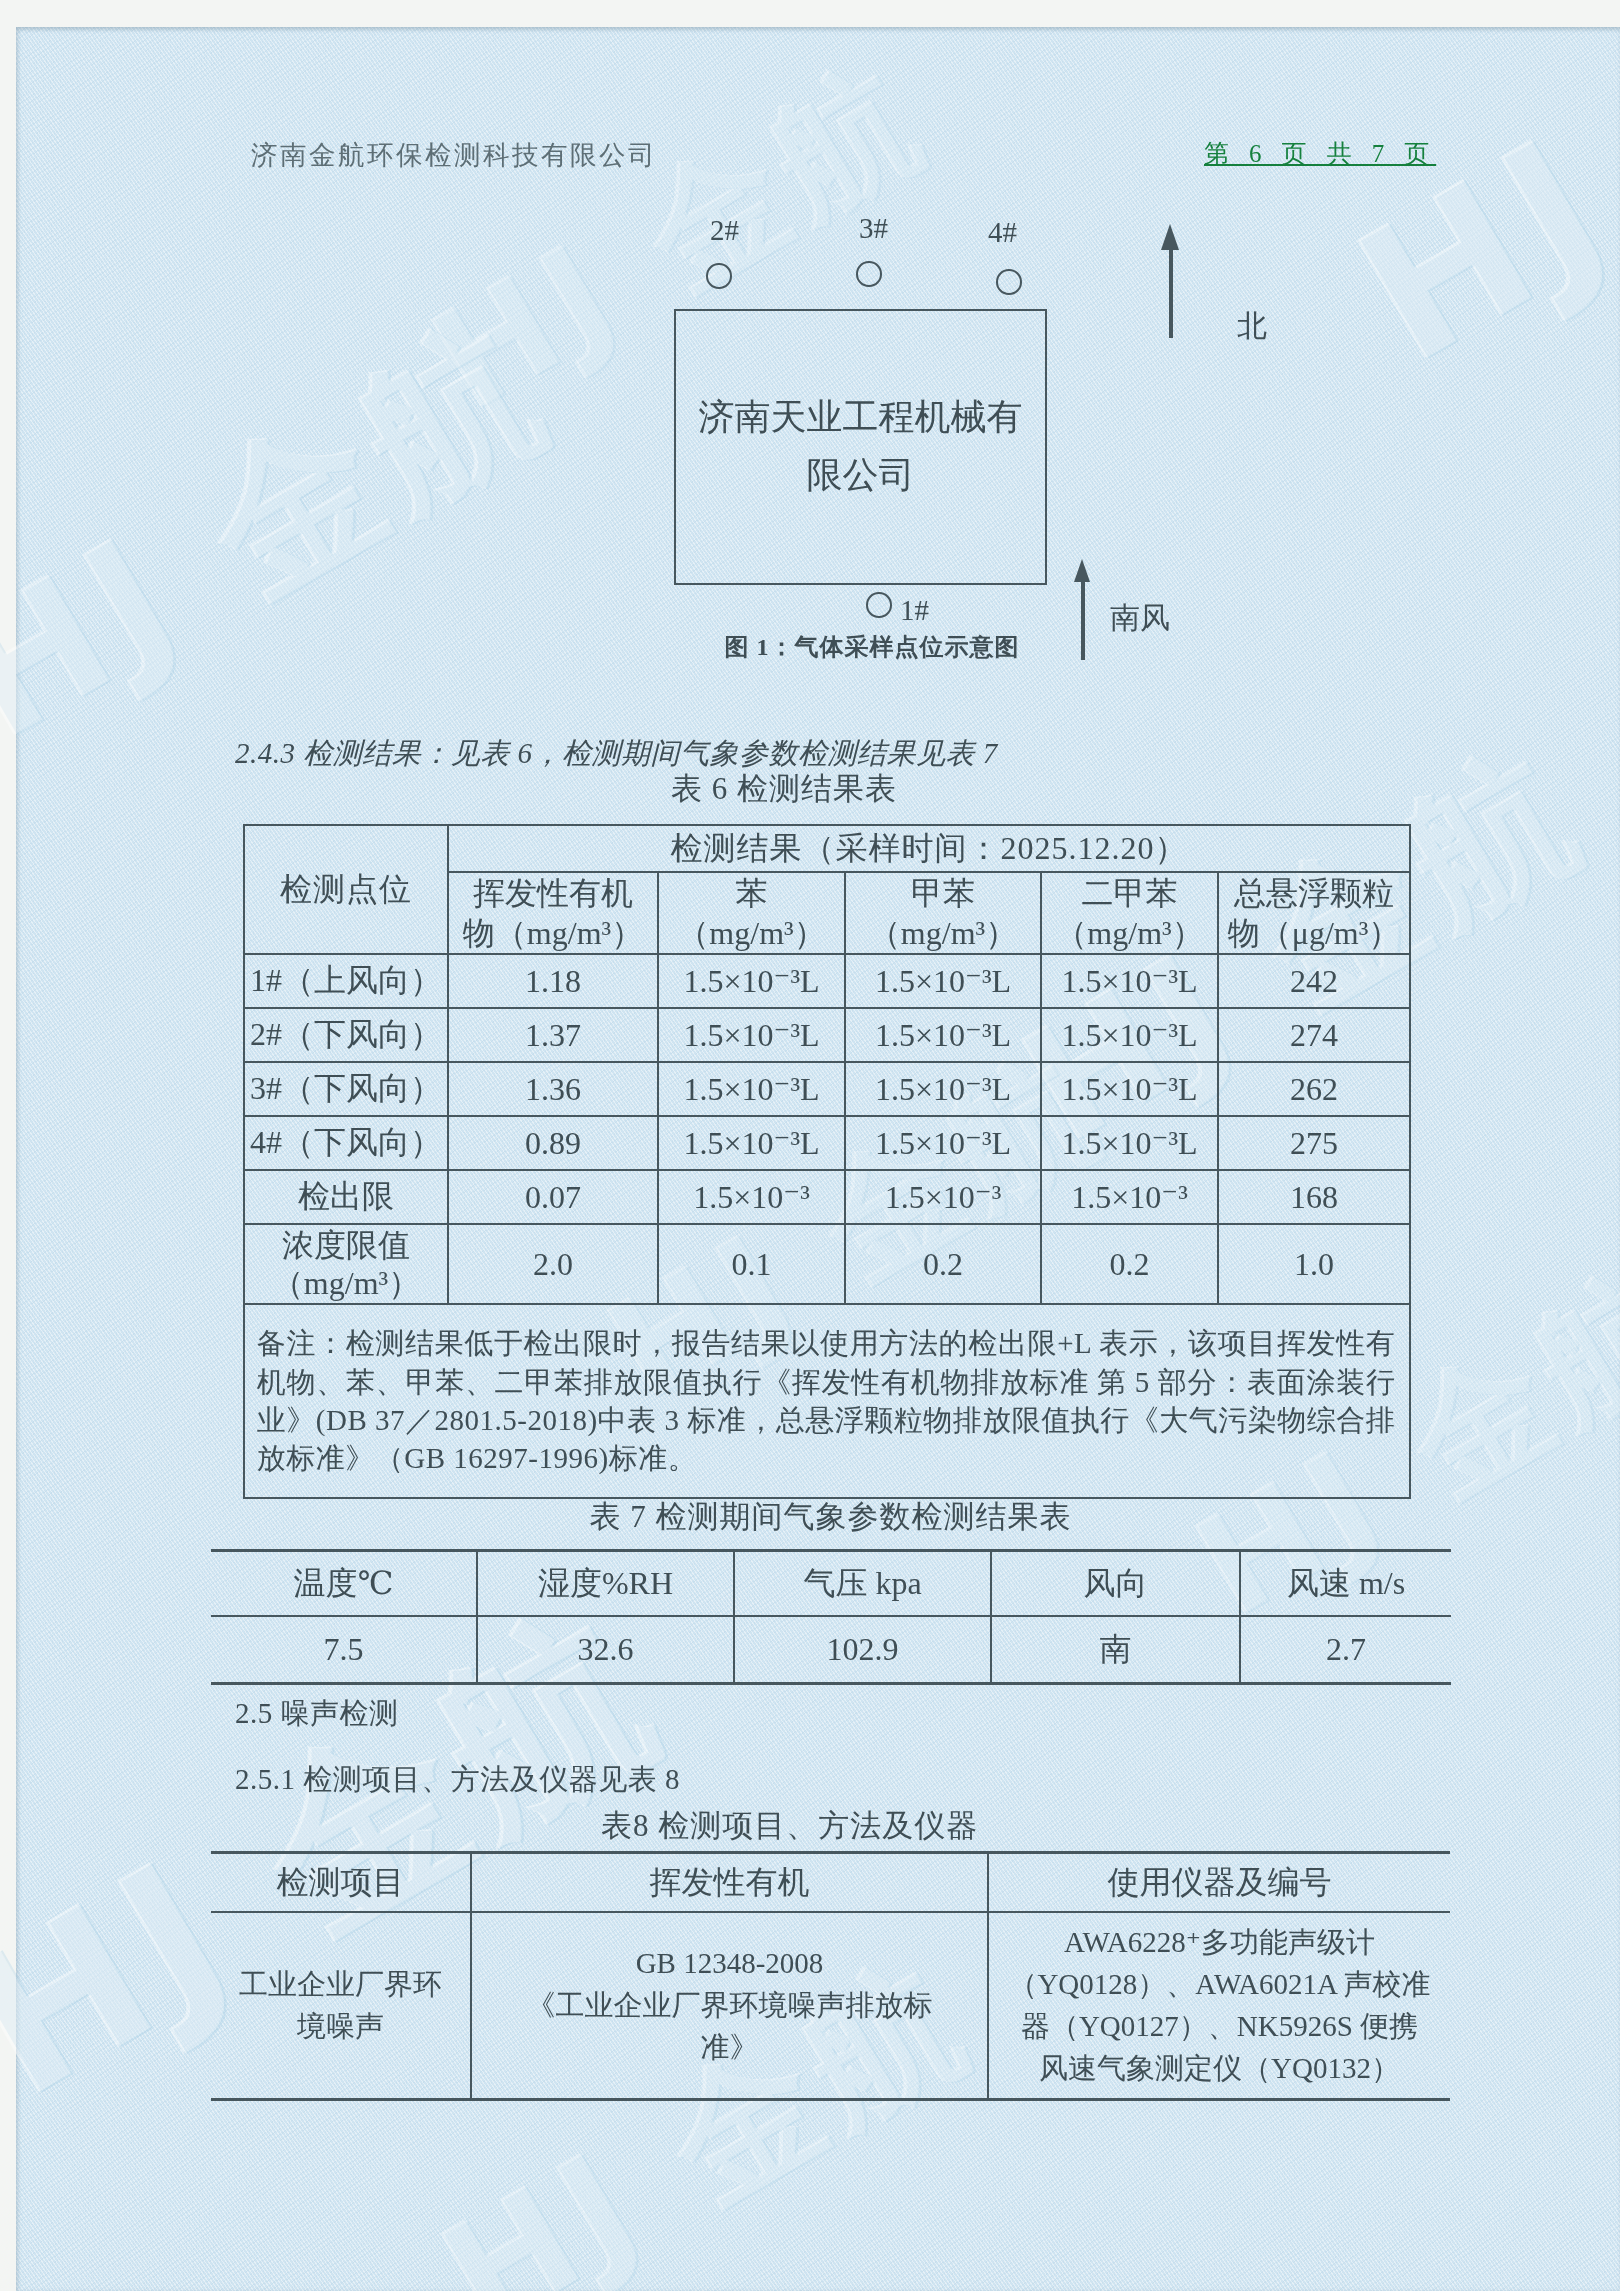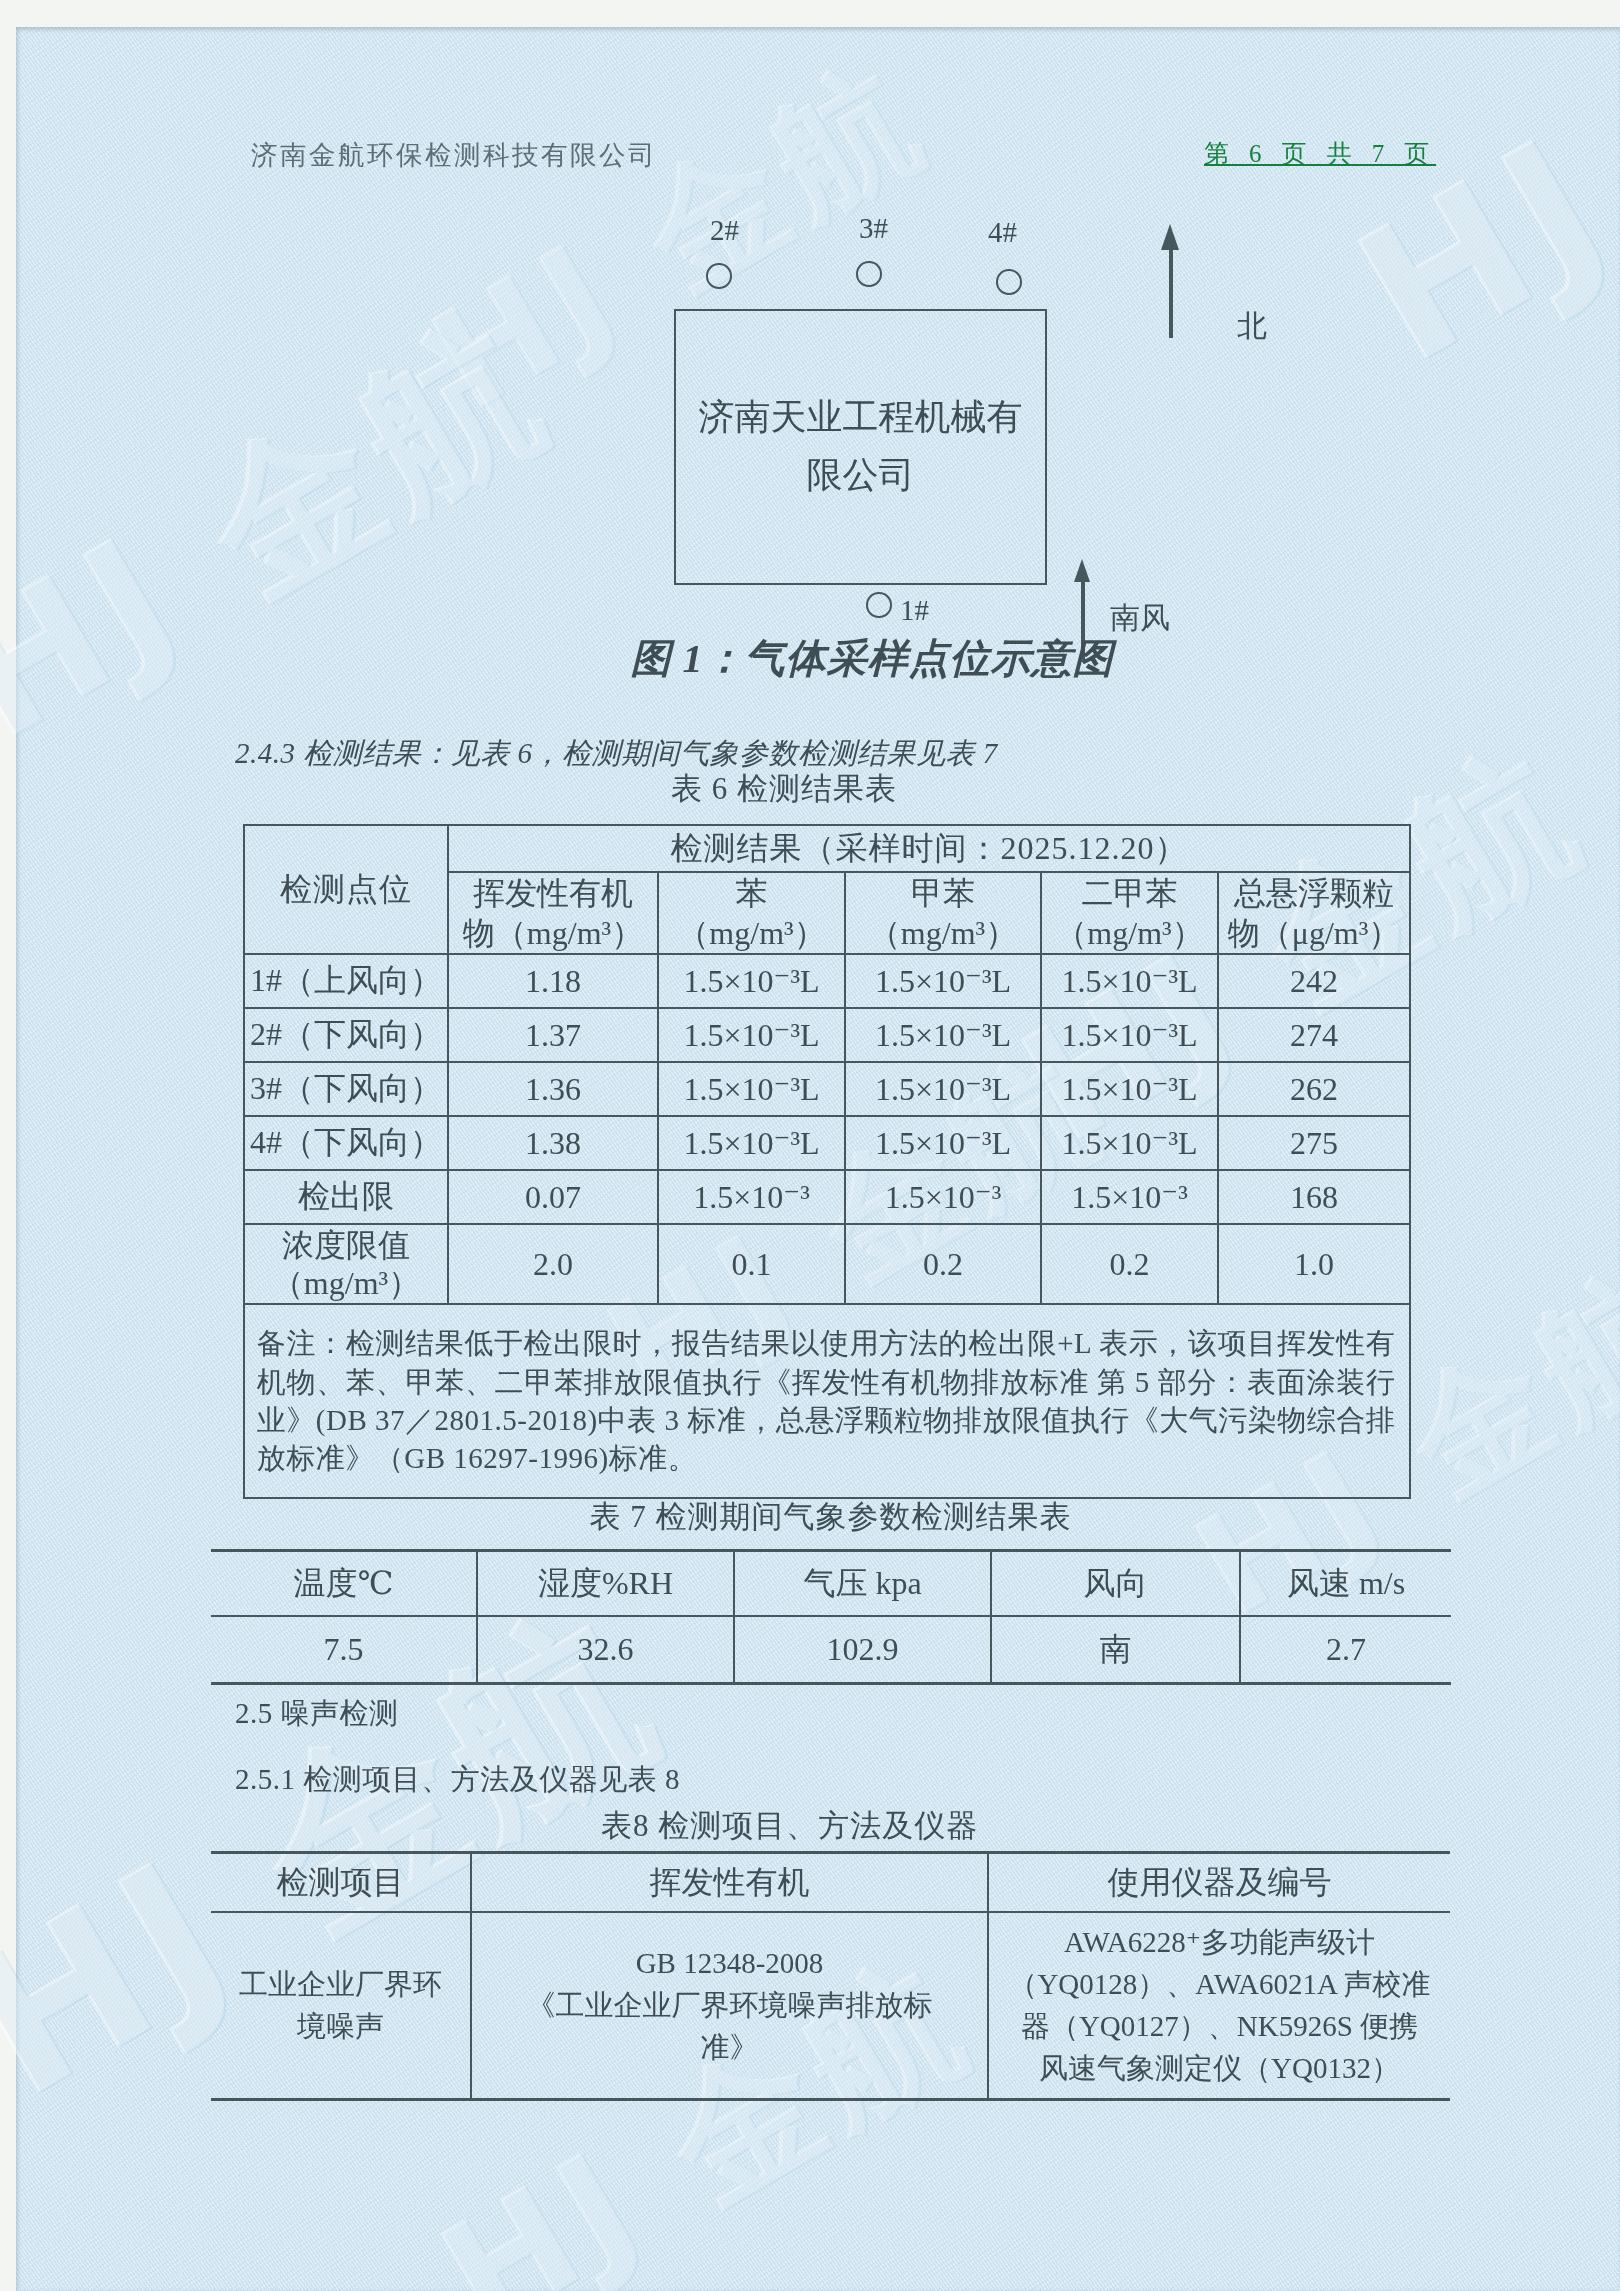--- a/index.html
+++ b/index.html
@@ -50,21 +50,21 @@
     border:2.9px solid #47575e;
     display:flex; align-items:center; justify-content:center;
   }
   .factory-name { font-size:36px; line-height:1.6; text-align:center; }
   .arrow-line { position:absolute; width:3.9px; background:#47575e; }
   .arrow-head {
     position:absolute; width:0; height:0;
     border-left:9.8px solid transparent; border-right:9.8px solid transparent;
     border-bottom:26.5px solid #47575e;
   }
-  .fig-caption { left:617px; top:631px; width:510px; font-size:40px; font-weight:bold; text-align:center; letter-spacing:1px;font-style:italic; }
+  .fig-caption { left:617px; top:631px; width:510px; font-size:24px; font-weight:bold; text-align:center; letter-spacing:1px; }
 
   
   .section-line { font-size:29px; letter-spacing:0.5px; }
 
   
   .tbl-title { font-size:31px; text-align:center; letter-spacing:1px; }
 
   table { border-collapse:collapse; table-layout:fixed; }
   td { vertical-align:middle; text-align:center; font-size:32px; color:#3f4e55; overflow:hidden; }
 
@@ -189,21 +189,21 @@
     <tr class="rd">
       <td>3#（下风向）</td>
       <td>1.36</td>
       <td>1.5×10⁻³L</td>
       <td>1.5×10⁻³L</td>
       <td>1.5×10⁻³L</td>
       <td>262</td>
     </tr>
     <tr class="rd">
       <td>4#（下风向）</td>
-      <td>1.38</td>
+      <td>0.89</td>
       <td>1.5×10⁻³L</td>
       <td>1.5×10⁻³L</td>
       <td>1.5×10⁻³L</td>
       <td>275</td>
     </tr>
     <tr class="rd">
       <td>检出限</td>
       <td>0.07</td>
       <td>1.5×10⁻³</td>
       <td>1.5×10⁻³</td>

